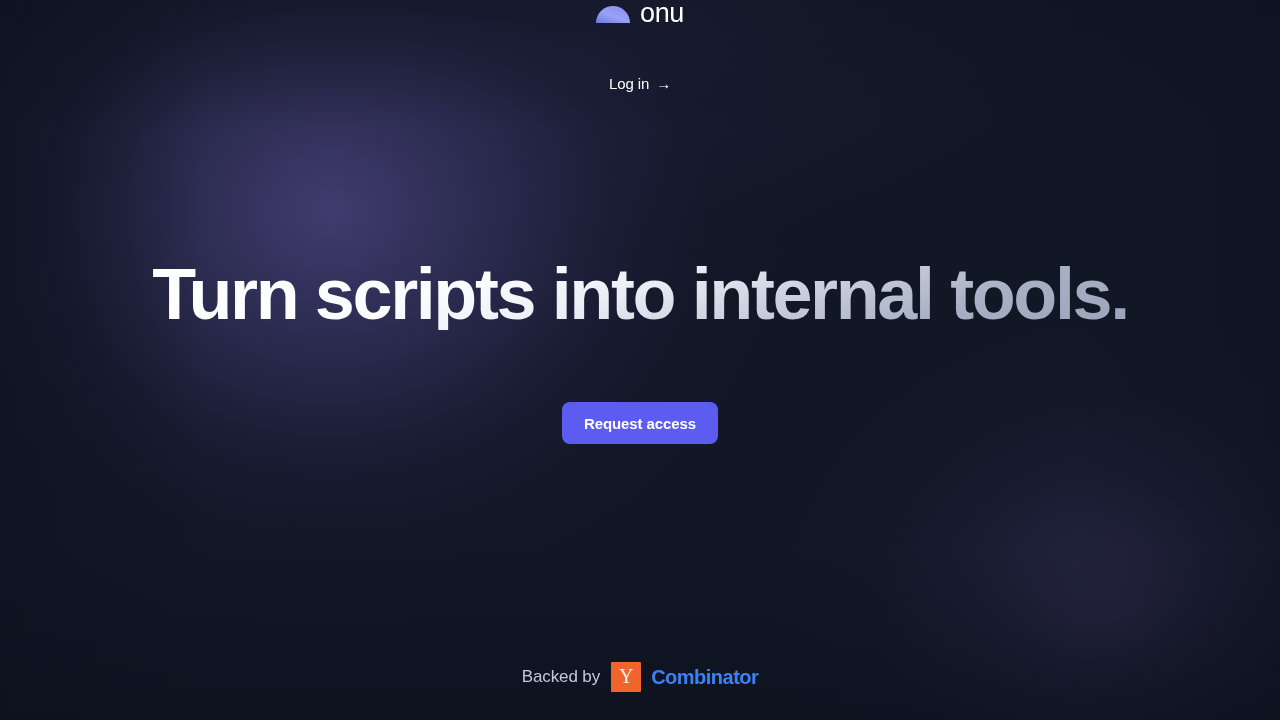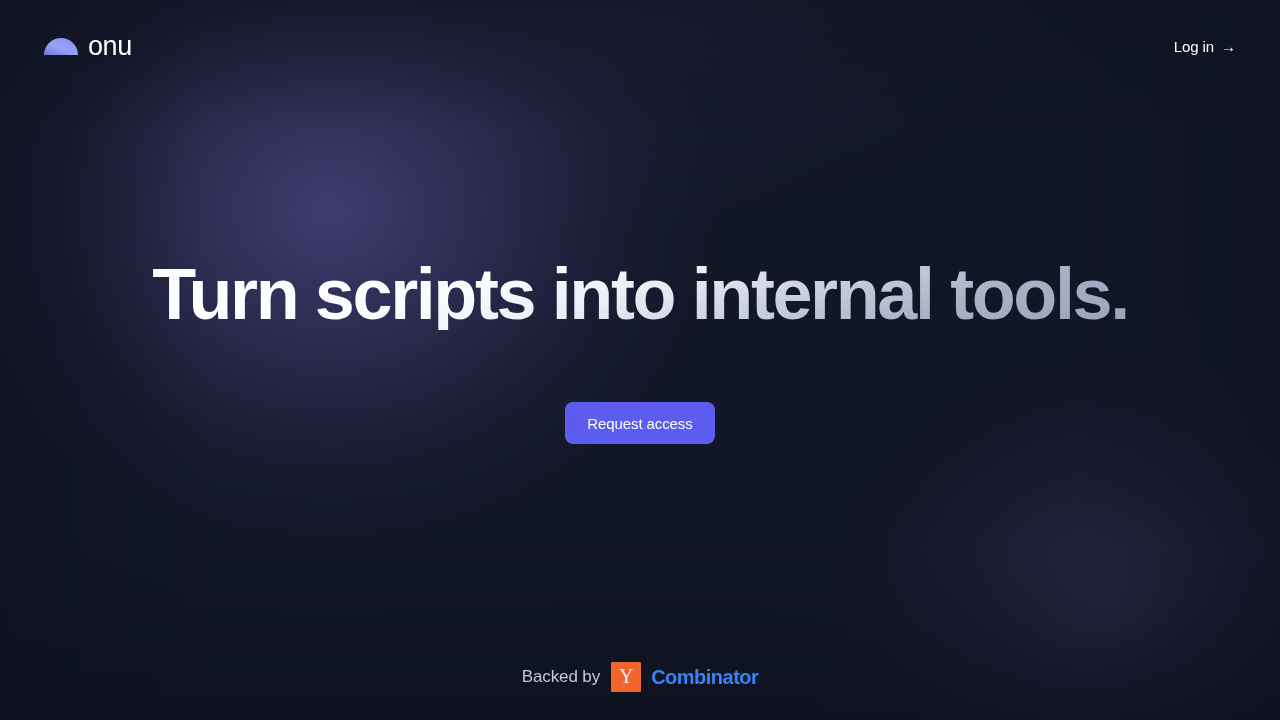--- a/index.html
+++ b/index.html
@@ -86,20 +86,21 @@
   .header {
     position: absolute;
     top: 0; left: 0;
     width: 1280px;
     height: 92px;
     display: flex;
     align-items: center;
     justify-content: space-between;
     padding: 0 44px;
     z-index: 10;
+    flex-direction: column;
   }
 
   .brand {
     display: flex;
     align-items: center;
     gap: 10px;
     text-decoration: none;
     cursor: pointer;
   }
 
@@ -195,21 +196,21 @@
 
   .cta-button {
     display: inline-flex;
     align-items: center;
     justify-content: center;
     height: 42px;
     padding: 0 22px;
     background-color: #5d5cf0;
     color: #ffffff;
     font-size: 15px;
-    font-weight: 400;
+    font-weight: 700;
     letter-spacing: -0.1px;
     border: none;
     border-radius: 8px;
     cursor: pointer;
     font-family: inherit;
   }
 
   
   .backed-by {
     position: absolute;

